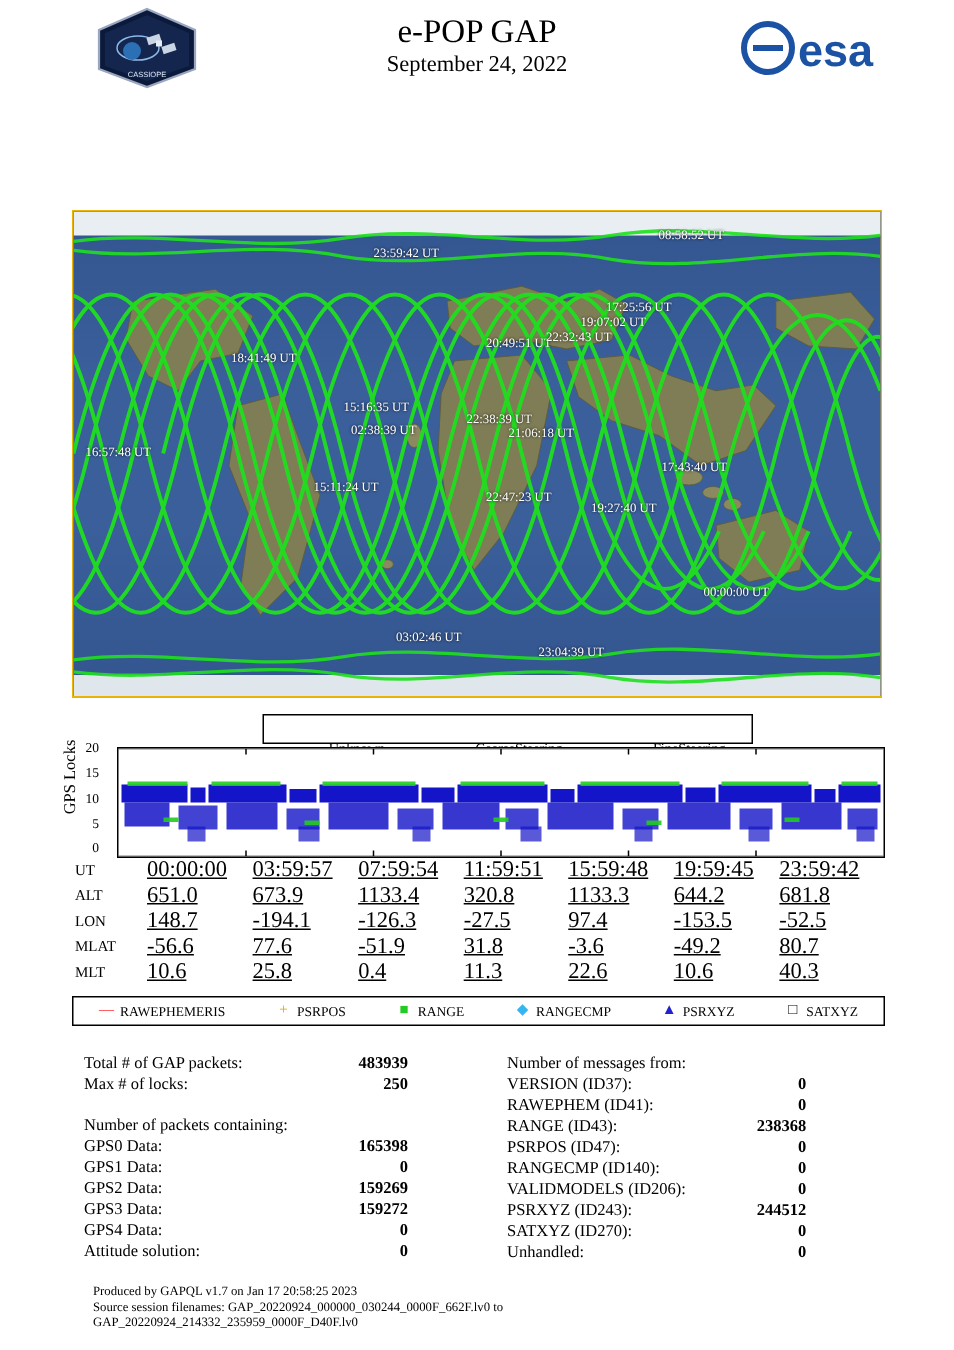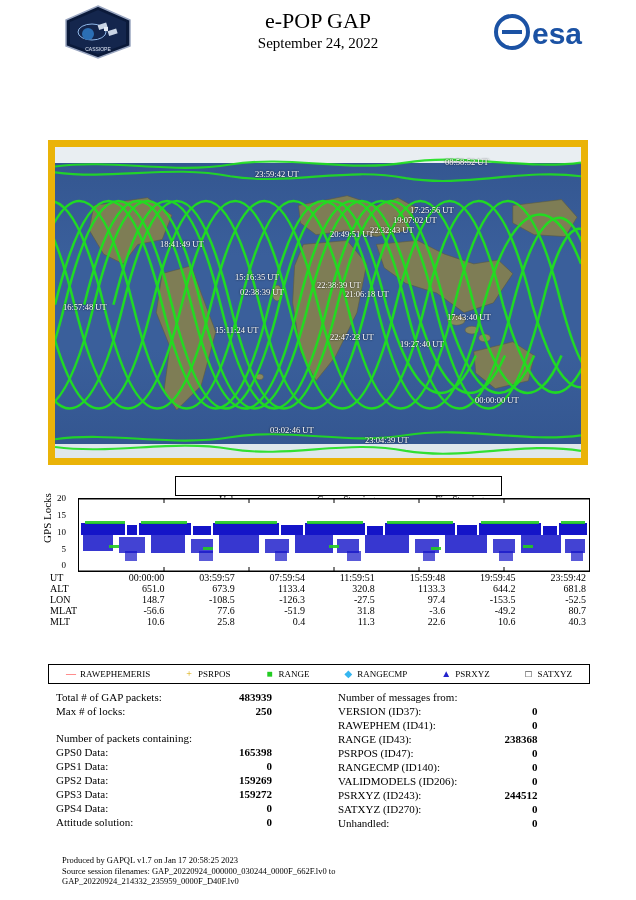--- a/index.html
+++ b/index.html
@@ -7,21 +7,21 @@
   .page{position:relative;width:636px;height:900px;overflow:hidden;}
 
   
   .header{position:relative;height:70px;}
   .title{position:absolute;left:0;right:0;top:8px;text-align:center;font-size:22px;font-family:"Liberation Serif",serif;}
   .subtitle{position:absolute;left:0;right:0;top:35px;text-align:center;font-size:15px;}
   .logo-left{position:absolute;left:62px;top:4px;width:72px;height:56px;}
   .logo-right{position:absolute;right:34px;top:10px;width:110px;height:44px;}
 
   
-  .map-wrap{position:absolute;left:48px;top:140px;width:540px;height:325px;border:7px solid #eab308;box-sizing:border-box;background:#3b5ea8;overflow:hidden;}
+  .map-wrap{position:absolute;left:48px;top:140px;width:540px;height:325px;border:1px solid #eab308;box-sizing:border-box;background:#3b5ea8;overflow:hidden;}
   .ocean{position:absolute;inset:0;background:linear-gradient(#33558f 0%,#3a5f9b 35%,#3a5f9b 65%,#33558f 100%);}
   .ice-top{position:absolute;left:0;right:0;top:0;height:16px;background:#e9eef2;}
   .ice-bot{position:absolute;left:0;right:0;bottom:0;height:14px;background:#dfe7ec;}
   .orbit-svg{position:absolute;inset:0;}
   .maplabel{position:absolute;font-size:8.5px;color:#ffffff;font-family:"Liberation Serif",serif;white-space:nowrap;text-shadow:0 0 2px #000;}
 
   
   .maplegend{position:absolute;left:175px;top:476px;width:325px;height:18px;border:1px solid #000;background:#fff;display:flex;align-items:center;justify-content:space-around;font-size:9.5px;}
   .lg{display:flex;align-items:flex-end;gap:4px;margin-top:28px;}
   .lg i{display:inline-block;width:22px;height:0;border-top:2px solid #000;}
@@ -31,30 +31,30 @@
   .plot-box{position:absolute;left:30px;top:0;width:510px;height:72px;border:1px solid #000;background:#fff;overflow:hidden;}
   .ylab{position:absolute;left:-2px;top:6px;width:20px;text-align:right;font-size:9px;}
   .yaxis-title{position:absolute;left:-46px;top:14px;width:90px;transform:rotate(-90deg);transform-origin:50% 50%;font-size:11px;text-align:center;}
   .gpsdata{position:absolute;inset:0;}
 
   
   .axtable{position:absolute;left:48px;top:572px;width:540px;font-size:9.5px;font-family:"Liberation Sans",sans-serif;}
   .axtable table{border-collapse:collapse;width:100%;}
   .axtable td{padding:0 2px;white-space:nowrap;}
   .axtable td.lbl{width:44px;text-align:left;font-family:"Liberation Serif",serif;font-size:10px;}
-  .axtable td.v{text-align:right;font-family:"Liberation Serif",serif;font-size:10px;}
+  .axtable td.v{font-family:"Liberation Serif",serif;font-size:15px;text-decoration:underline;}
 
   
   .serieslegend{position:absolute;left:48px;top:664px;width:540px;height:18px;border:1px solid #000;background:#fff;display:flex;align-items:center;justify-content:space-around;font-size:9px;font-family:"Liberation Serif",serif;}
   .sl{display:flex;align-items:center;gap:4px;}
   .sym{display:inline-block;width:10px;text-align:center;font-size:10px;line-height:10px;}
 
   
   .stats{position:absolute;left:56px;top:690px;width:530px;font-size:11px;font-family:"Liberation Serif",serif;}
-  .stats table{border-collapse:collapse;}
+  .stats table{border-collapse:collapse;margin-top:12px;}
   .colL{position:absolute;left:0;top:0;width:275px;}
   .colR{position:absolute;left:282px;top:0;width:250px;}
   .stats .k{text-align:left;padding:1px 0;}
   .stats .n{text-align:right;padding:1px 0;width:80px;font-weight:bold;}
   .blank td{height:11px;}
 
   
   .footer{position:absolute;left:62px;top:855px;font-size:8.5px;font-family:"Liberation Serif",serif;line-height:1.25;}
 </style>
 </head>
@@ -262,21 +262,21 @@
         <td class="v">673.9</td>
         <td class="v">1133.4</td>
         <td class="v">320.8</td>
         <td class="v">1133.3</td>
         <td class="v">644.2</td>
         <td class="v">681.8</td>
       </tr>
       <tr>
         <td class="lbl">LON</td>
         <td class="v">148.7</td>
-        <td class="v">-108.5</td>
+        <td class="v">-194.1</td>
         <td class="v">-126.3</td>
         <td class="v">-27.5</td>
         <td class="v">97.4</td>
         <td class="v">-153.5</td>
         <td class="v">-52.5</td>
       </tr>
       <tr>
         <td class="lbl">MLAT</td>
         <td class="v">-56.6</td>
         <td class="v">77.6</td>

